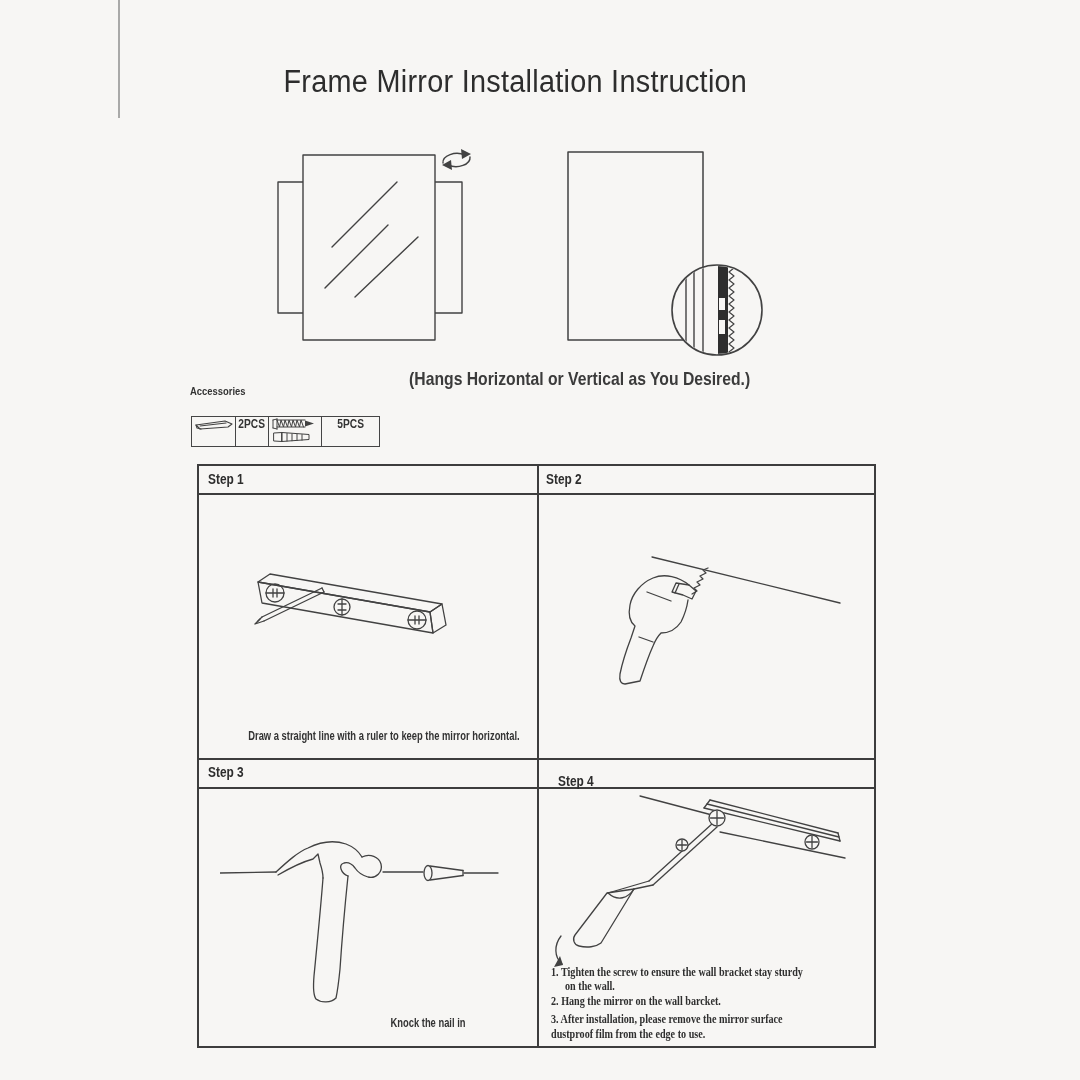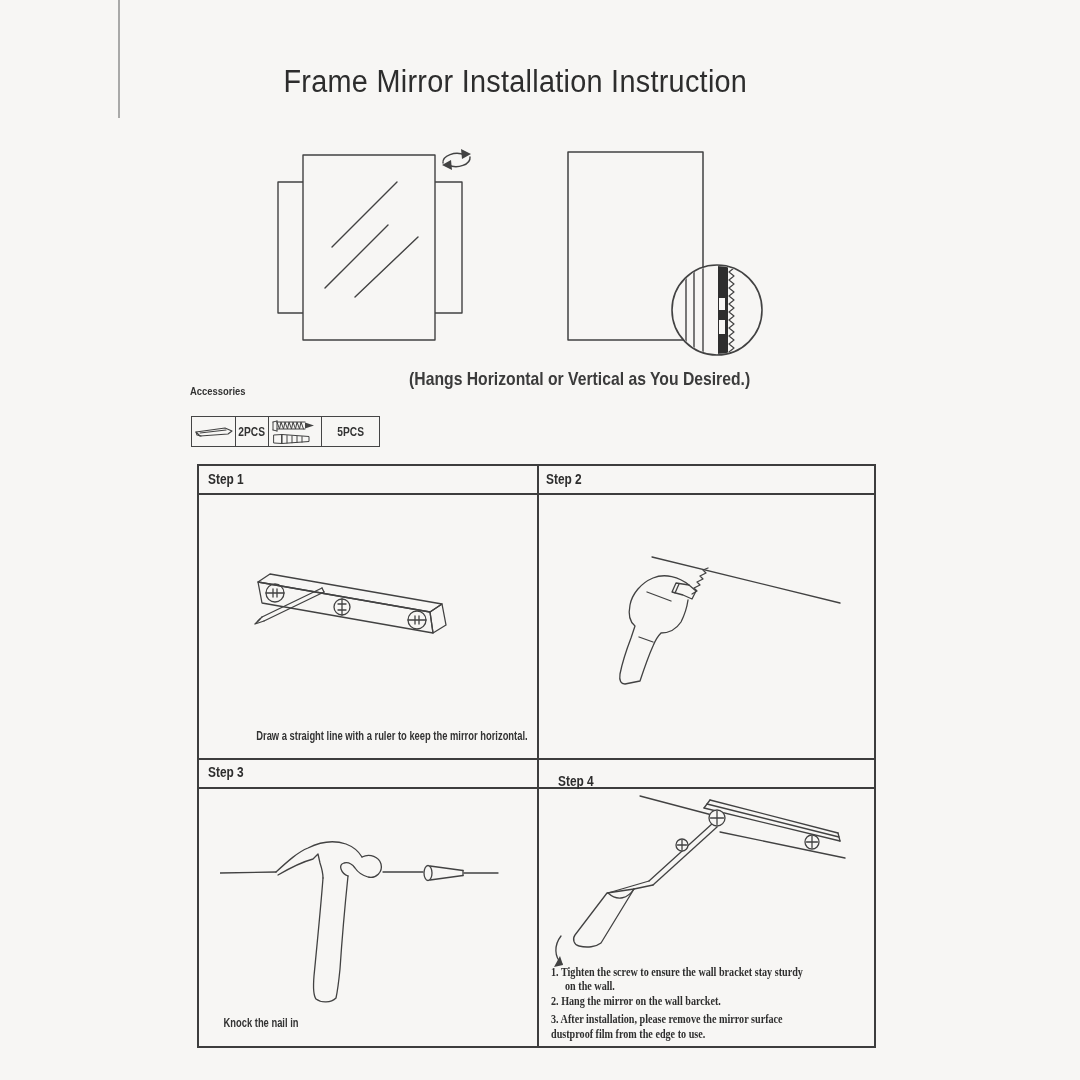--- a/index.html
+++ b/index.html
@@ -11,21 +11,21 @@
 
   .title-wrap{position:absolute;left:0;top:64px;width:1031px;text-align:center;}
   .title-wrap span{display:inline-block;white-space:nowrap;font-size:31px;font-weight:400;color:#2d2d2d;letter-spacing:.3px;transform:scaleX(.93);transform-origin:center;}
 
   .subtitle-wrap{position:absolute;left:0;top:368px;width:1080px;text-align:center;padding-left:40px;}
   .subtitle-wrap span{display:inline-block;white-space:nowrap;font-size:18.5px;font-weight:700;color:#3b3b3b;transform:scaleX(.85);transform-origin:center;}
 
   .acc-label{position:absolute;left:190px;top:381px;}
   .acc-label span{display:inline-block;white-space:nowrap;font-size:11.5px;font-weight:700;color:#333;transform:scaleX(.82);transform-origin:left center;}
   .acc-table{position:absolute;left:191px;top:416px;width:189px;height:31px;border:1.5px solid #454545;display:flex;box-sizing:border-box;background:transparent;}
-  .acc-cell{display:flex;align-items:center;justify-content:center;border-right:1.5px solid #454545;box-sizing:border-box;}
+  .acc-cell{display:flex;align-items:flex-start;justify-content:center;border-right:1.5px solid #454545;box-sizing:border-box;}
   .acc-cell:last-child{border-right:none;}
   .acc-cell.w1{width:44px;}.acc-cell.w2{width:33px;}.acc-cell.w3{width:53px;}.acc-cell.w4{flex:1;}
   .acc-qty{display:inline-block;white-space:nowrap;font-size:12px;font-weight:700;color:#333;transform:scaleX(.85);transform-origin:center;}
 
   .diagram{position:absolute;}
   .d-mirror-rotate{left:270px;top:140px;}
   .d-mirror-vertical{left:555px;top:140px;}
 
   .grid{position:absolute;left:197px;top:464px;width:679px;height:584px;border:2px solid #3d3d3d;box-sizing:border-box;}
   .gline{position:absolute;background:#3d3d3d;}
@@ -38,21 +38,21 @@
   .step-label span{display:inline-block;white-space:nowrap;font-size:14px;font-weight:700;color:#2d2d2d;transform:scaleX(.85);transform-origin:left center;}
   .sl1{left:9px;top:4px;} .sl2{left:347px;top:4px;} .sl3{left:9px;top:297px;} .sl4{left:347px;top:306px;margin-left:12px;}
 
   .cell{position:absolute;}
   .c1{left:0;top:29px;width:338px;height:263px;}
   .c2{left:340px;top:29px;width:335px;height:263px;}
   .c3{left:0;top:323px;width:279px;height:257px;}
   .c4{left:340px;top:323px;width:335px;height:257px;font-family:Liberation Serif, serif;}
   .cell svg{position:absolute;}
 
-  .cap{position:absolute;left:12px;right:0;text-align:left;}
+  .cap{position:absolute;left:4px;right:0;text-align:right;}
   .cap span{display:inline-block;white-space:nowrap;font-size:12.5px;font-weight:700;color:#333;transform:scaleX(.75);transform-origin:center;}
   .cap1{bottom:14px;} .cap2{bottom:14px;} .cap3{bottom:15px;}
 
   .s4lines{position:absolute;left:12px;bottom:5px;width:410px;}
   .s4line{white-space:nowrap;font-size:13px;font-weight:700;line-height:14.5px;color:#2f2f2f;transform:scaleX(.78);transform-origin:left center;}
   .s4line.indent{padding-left:18px;}
   .s4line.gap{margin-top:4px;}
 </style>
 </head>
 <body>

